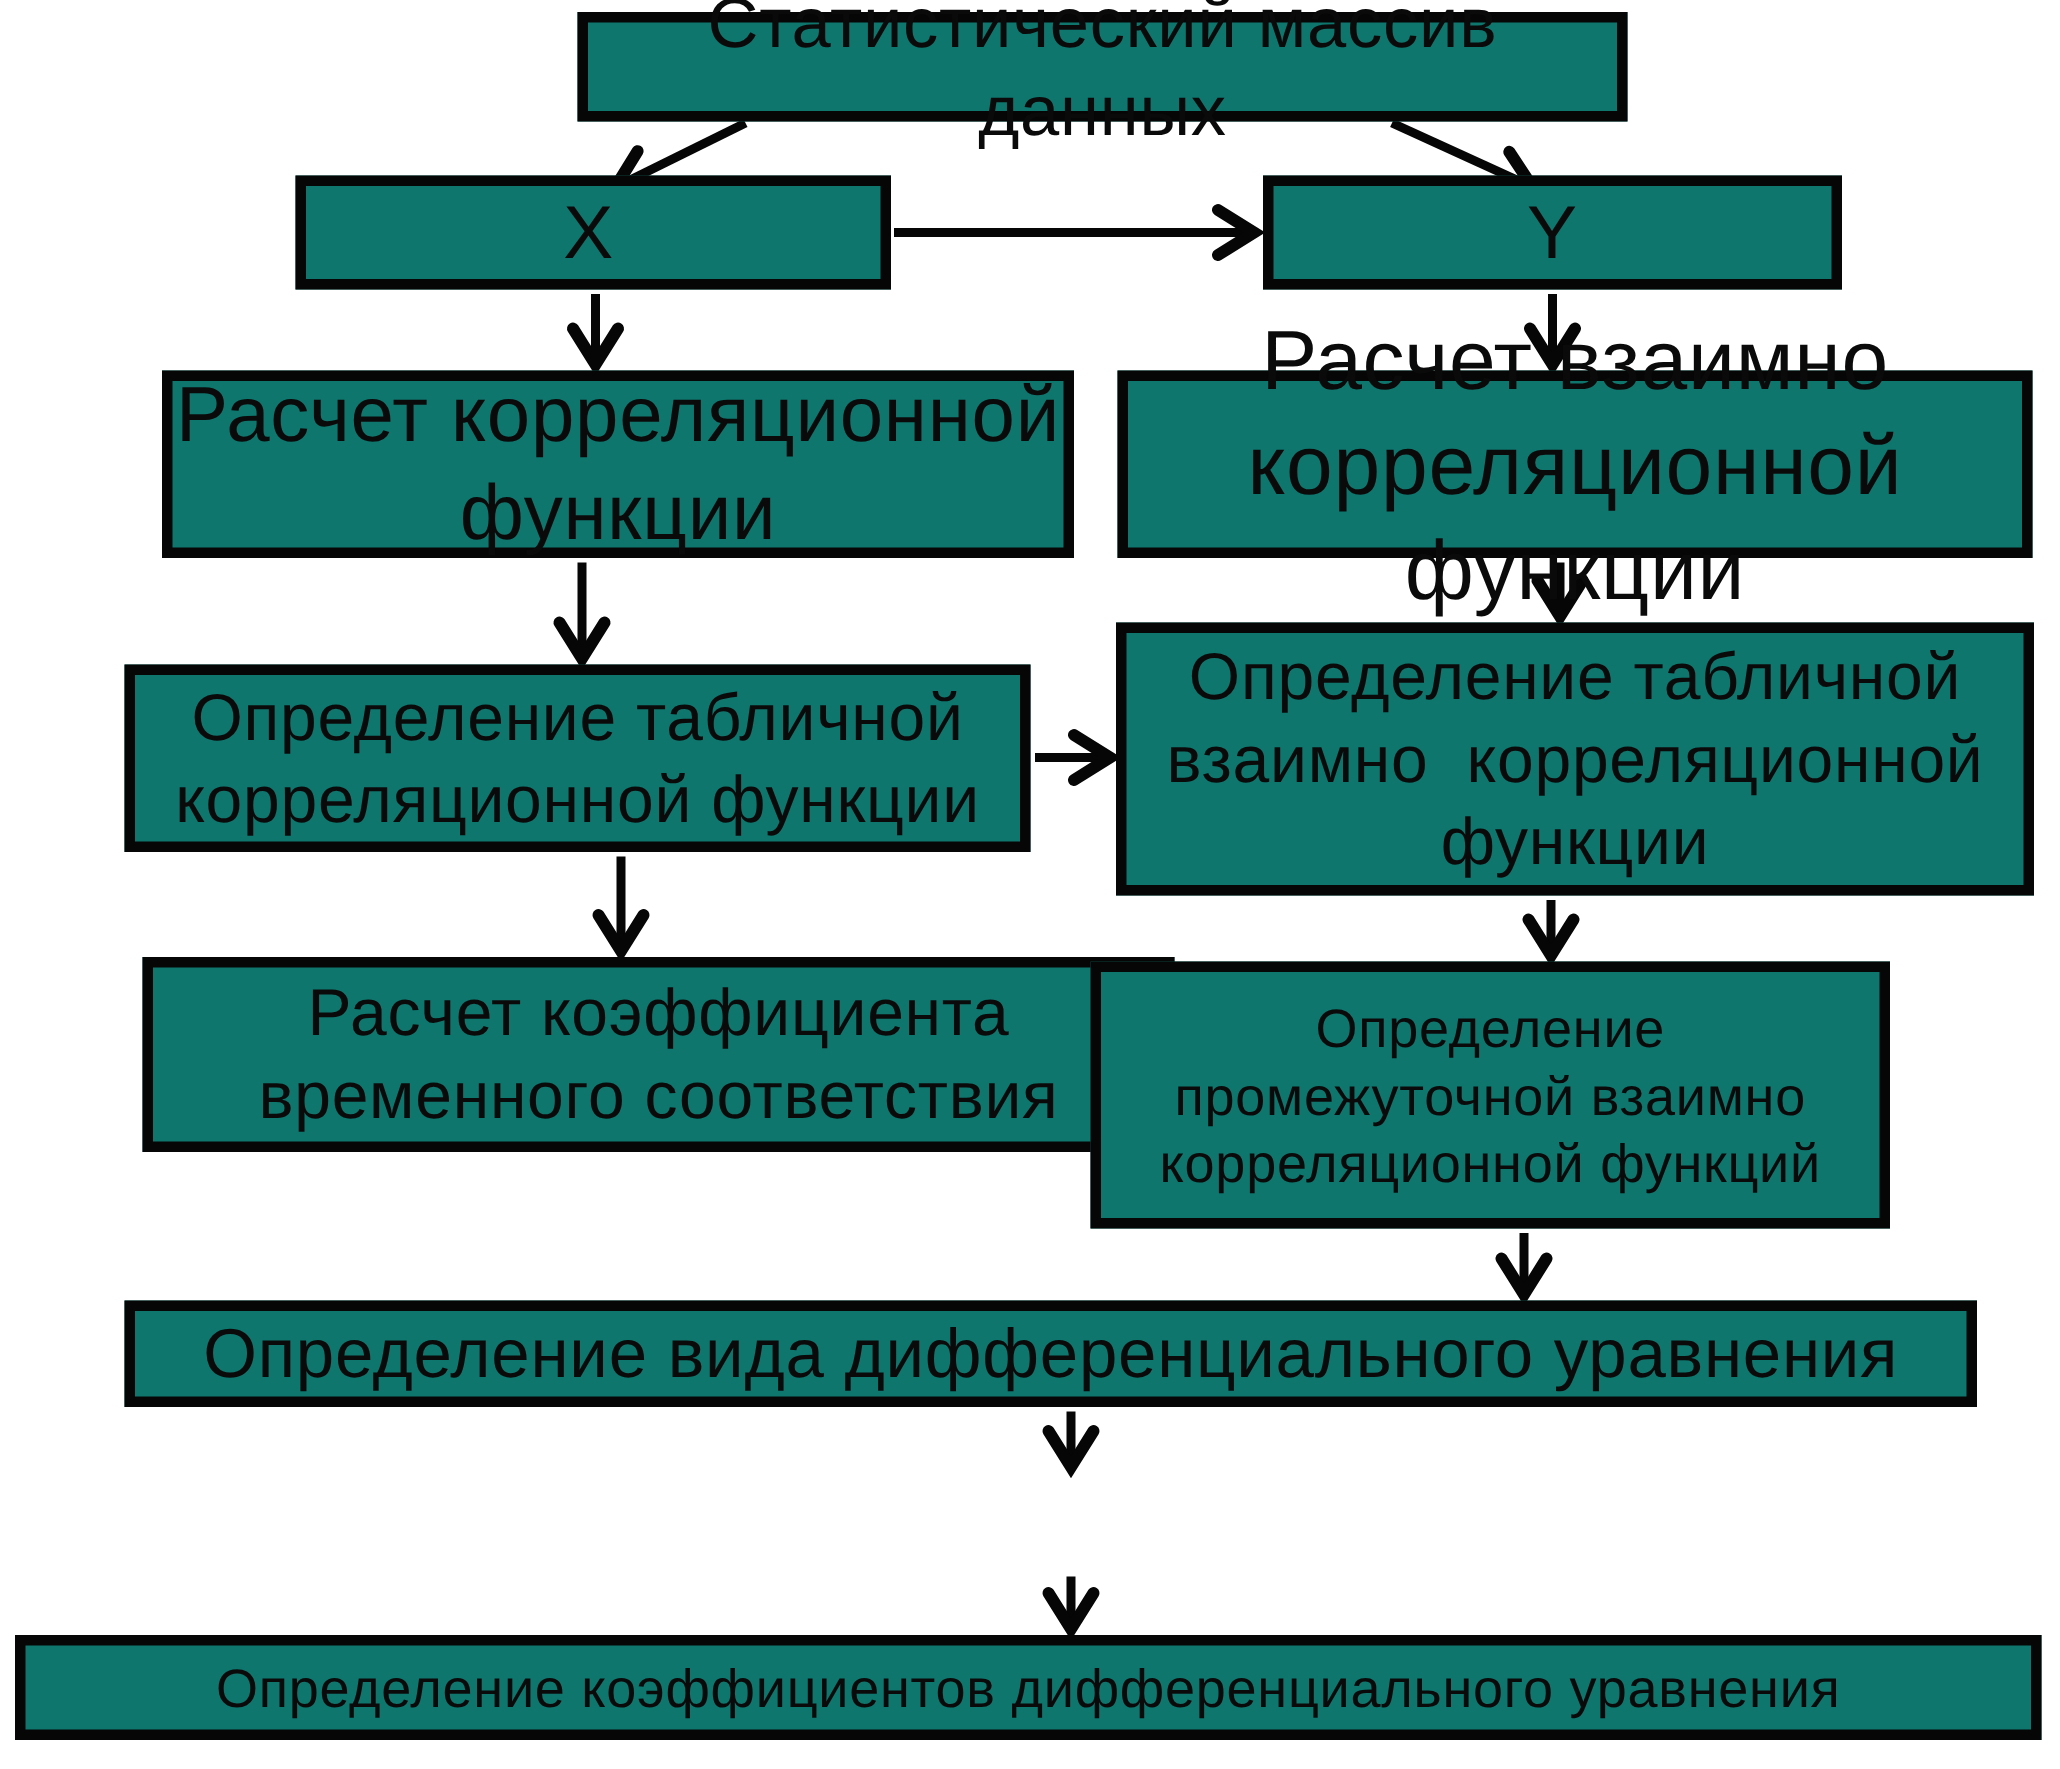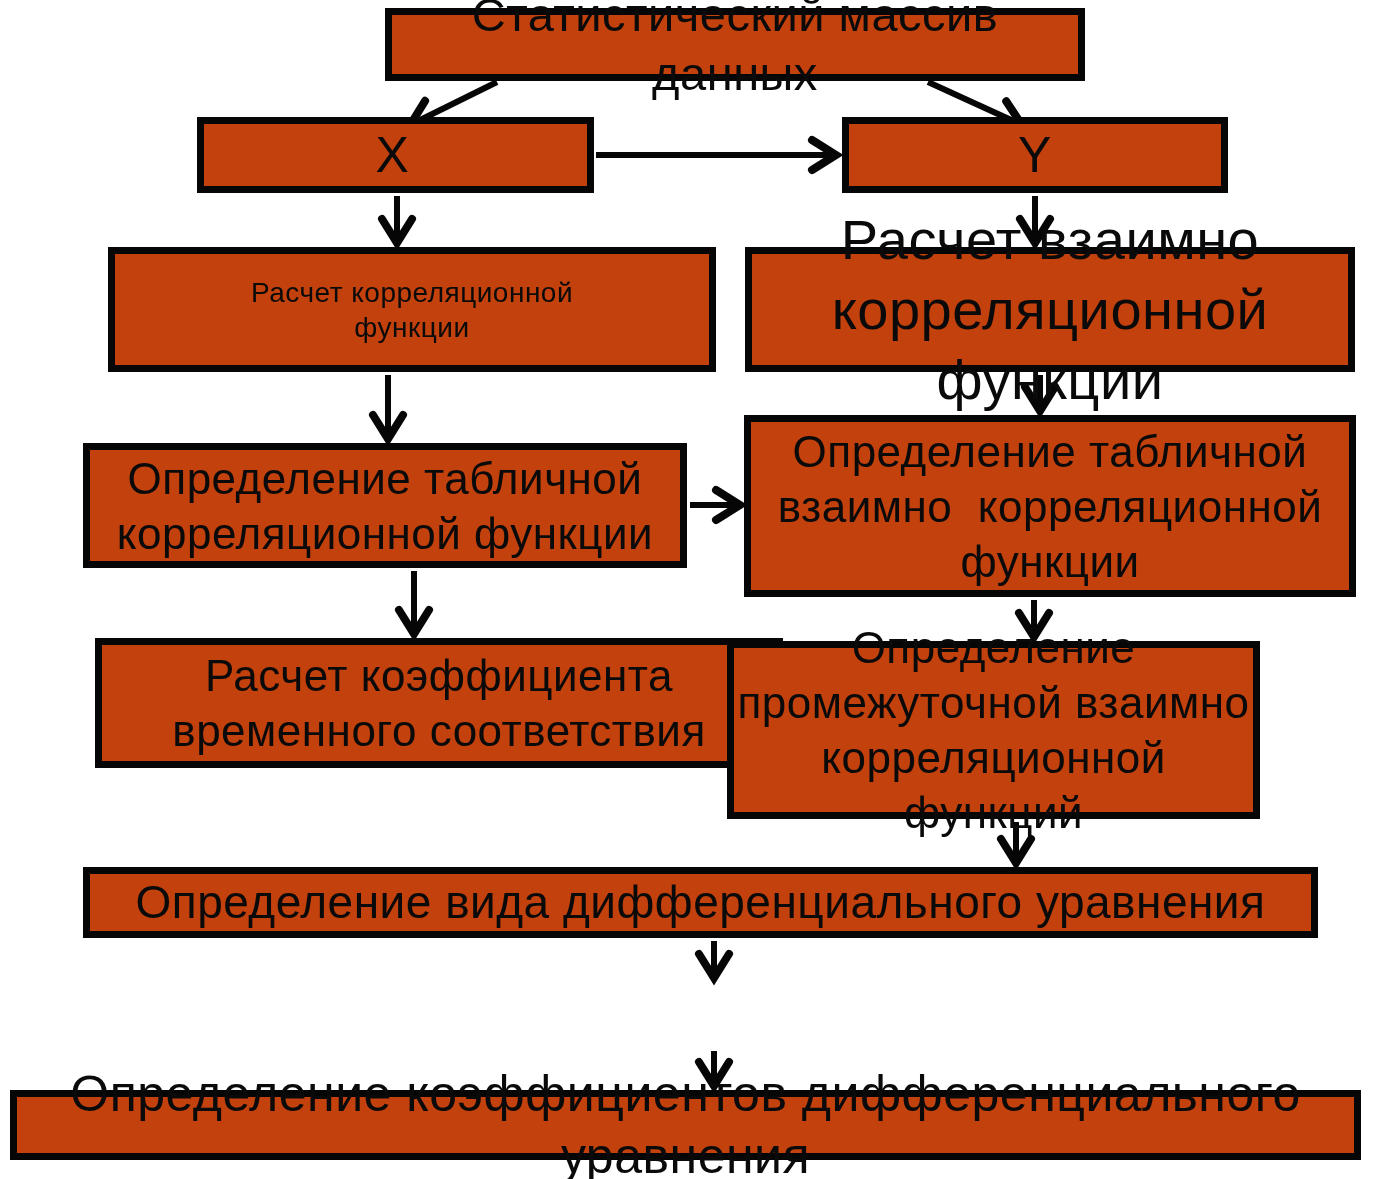--- a/index.html
+++ b/index.html
@@ -13,45 +13,45 @@
     height: 1179px;
     background: #ffffff;
     font-family: "Liberation Sans", sans-serif;
     color: #0a0a0a;
     overflow: hidden;
   }
   .node {
     position: absolute;
     box-sizing: border-box;
     border: 7px solid #060606;
-    background: #c2410c;
+    background: #0f766e;
     display: flex;
     align-items: center;
     justify-content: center;
     text-align: center;
   }
   .node .label {
     white-space: pre-wrap;
     line-height: 1.25;
     letter-spacing: 0.5px;
   }
   
   .n-source            { left: 385px; top: 8px;    width: 700px;  height: 73px;  font-size: 47px; }
   .n-x                 { left: 197px; top: 117px;  width: 397px;  height: 76px;  font-size: 50px; }
   .n-x .label          { position: relative; left: -3px; }
   .n-y                 { left: 842px; top: 117px;  width: 386px;  height: 76px;  font-size: 50px; }
-  .n-calc-corr         { left: 108px; top: 247px;  width: 608px;  height: 125px; font-size: 28px; }
+  .n-calc-corr         { left: 108px; top: 247px;  width: 608px;  height: 125px; font-size: 52px; }
   .n-calc-cross-corr   { left: 745px; top: 247px;  width: 610px;  height: 125px; font-size: 56px; }
   .n-def-table-corr    { left: 83px;  top: 443px;  width: 604px;  height: 125px; font-size: 44px; }
   .n-def-table-cross   { left: 744px; top: 415px;  width: 612px;  height: 182px; font-size: 44px; }
   .n-calc-time-coef    { left: 95px;  top: 638px;  width: 688px;  height: 130px; font-size: 44px; }
-  .n-def-interim-cross { left: 727px; top: 641px;  width: 533px;  height: 178px; font-size: 44px; }
+  .n-def-interim-cross { left: 727px; top: 641px;  width: 533px;  height: 178px; font-size: 36px; }
   .n-def-eq-type       { left: 83px;  top: 867px;  width: 1235px; height: 71px;  font-size: 46px; }
   .n-calc-scale-coef   { left: 85px;  top: 982px;  width: 1237px; height: 66px;  font-size: 46px; }
-  .n-def-eq-coef       { left: 10px;  top: 1090px; width: 1351px; height: 70px;  font-size: 50px; text-align: center; }
+  .n-def-eq-coef       { left: 10px;  top: 1090px; width: 1351px; height: 70px;  font-size: 36px; text-align: center; }
 
   .arrows {
     position: absolute;
     left: 0; top: 0;
     width: 1373px;
     height: 1179px;
     pointer-events: none;
   }
   .arrows line {
     stroke: #060606;

